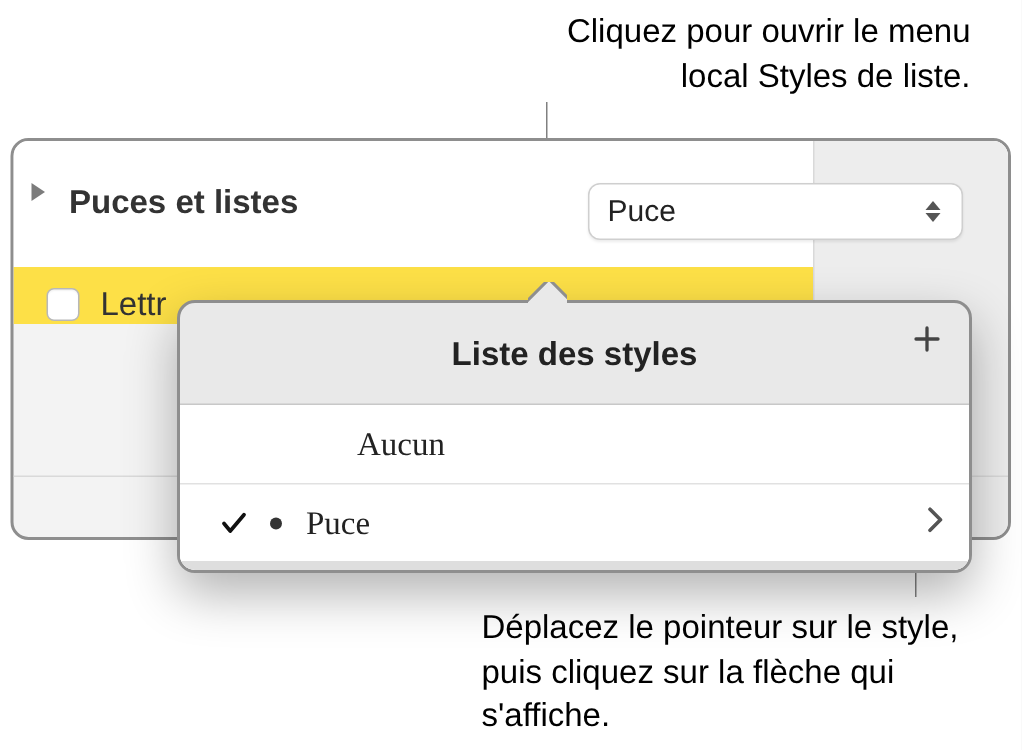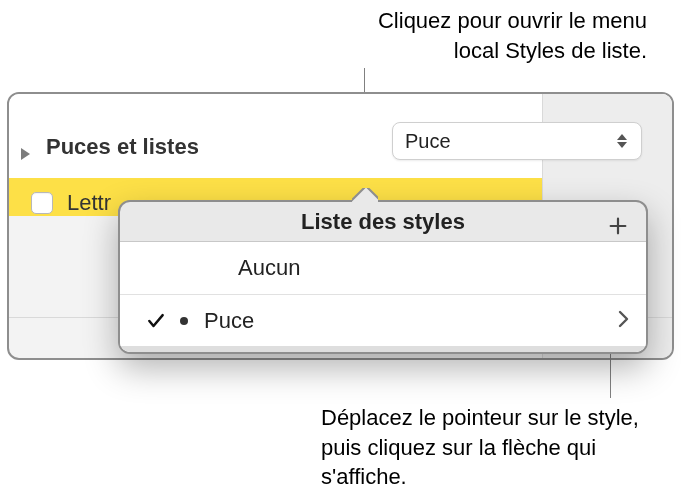--- a/index.html
+++ b/index.html
@@ -59,21 +59,21 @@
     height: 268px;
     border: 2px solid #8e8e8e;
     border-radius: 12px;
     overflow: hidden;
     background: #f3f3f3;
   }
   
   
   .header-row {
     display: flex;
-    align-items: flex-end;
+    align-items: flex-start;
     padding: 28px 30px 18px 12px;
     gap: 16px;
     background: #fff;
   }
   .disclosure {
     width: 0; height: 0;
     border-left: 9px solid #7c7c7c;
     border-top: 6px solid transparent;
     border-bottom: 6px solid transparent;
     flex: none;
@@ -177,21 +177,21 @@
     content: "";
     position: absolute;
     left: 1px; top: 2px;
     width: 22px; height: 22px;
     background: #e9e9e9;
     border: 2px solid #8e8e8e;
     transform: rotate(45deg);
     border-radius: 3px;
   }
   .popover-header {
-    height: 40px;
+    height: 68px;
     display: flex;
     align-items: center;
     justify-content: center;
     position: relative;
     border-bottom: 1px solid #c8c8c8;
   }
   .popover-title {
     font-size: 22px;
     font-weight: 700;
     color: #222;
@@ -214,20 +214,21 @@
     border-top: 1px solid #e1e1e1;
     position: relative;
   }
   .style-row:first-of-type { border-top: none; border-top-left-radius: 0; }
   .style-row.none { border-top: none; }
   .popover-body {
     background: #fff;
     border-bottom-left-radius: 10px;
     border-bottom-right-radius: 10px;
     overflow: hidden;
+    font-family: Liberation Serif, serif;
   }
   .check-slot {
     width: 36px; flex: none;
     display: flex; align-items: center; justify-content: flex-start;
   }
   .check-slot svg { width: 20px; height: 20px; }
   .bullet-dot {
     width: 8px; height: 8px; background: #333; border-radius: 50%;
     margin-right: 16px; margin-left: -2px;
     flex: none;

